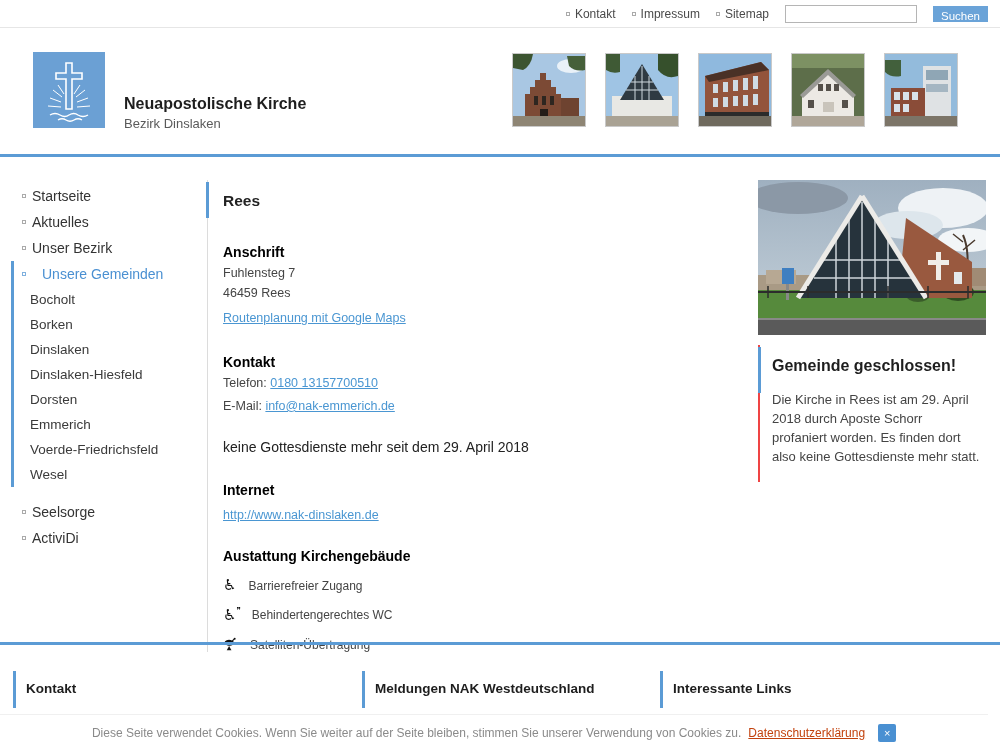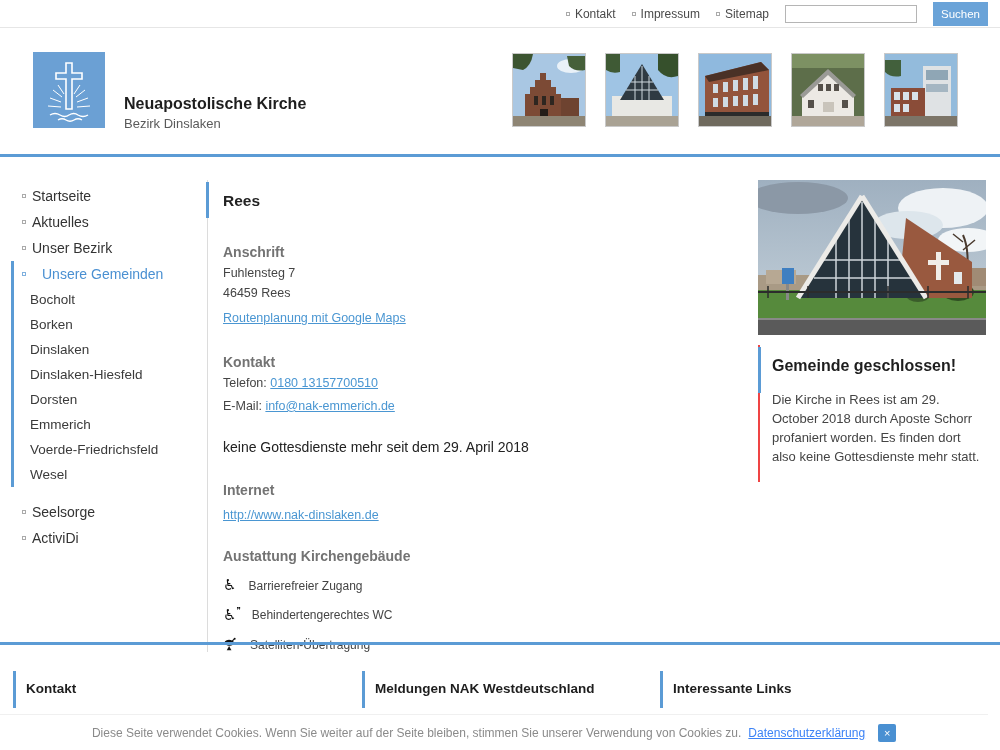--- a/index.html
+++ b/index.html
@@ -6,21 +6,21 @@
   html,body { background:#fff; }
   body { font-family:"Liberation Sans", sans-serif; color:#333; }
   #page { position:relative; width:1000px; height:750px; background:#fff; overflow:hidden; margin:0 auto; }
 
   
   .topbar { position:absolute; top:0; left:0; right:0; height:28px; border-bottom:1px solid #e6e6e6;
             display:flex; align-items:center; justify-content:flex-end; gap:16px; padding-right:12px; }
   .toplink { display:flex; align-items:center; gap:5px; font-size:12px; color:#4a4a4a; cursor:pointer; }
   .sq { width:4px; height:4px; border:1px solid #aaa; display:inline-block; }
   .search-input { width:132px; height:18px; border:1px solid #b5b5b5; font-size:11px; padding:0 4px; }
-  .search-btn { height:24px; background:#6aa3d8; color:#fff; border:none; font-size:11.5px; padding:4px 8px;
+  .search-btn { height:16px; background:#6aa3d8; color:#fff; border:none; font-size:11.5px; padding:4px 8px;
                 font-family:"Liberation Sans",sans-serif; cursor:pointer; }
 
   
   .logo { position:absolute; top:52px; left:33px; width:72px; height:76px; }
   .brand-title { position:absolute; top:95px; left:124px; font-size:16px; font-weight:bold; color:#1e1e1e; }
   .brand-sub { position:absolute; top:116px; left:124px; font-size:13px; color:#5a5a5a; }
   .photos { position:absolute; top:53px; left:512px; display:flex; gap:19px; }
   .photo { width:74px; height:74px; border:1px solid #c9c9c9; background:#dfe8f0; }
   .photo svg { display:block; }
 
@@ -34,21 +34,21 @@
   .nav-group .nav-item { margin-left:0; }
   .nav-item.active { color:#4a90d2;gap:16px; }
   .nav-item.active .sq { border-color:#7fb0de; }
   .sub-item { font-size:13.5px; color:#3a3a3a; padding:5px 0 5px 16px; cursor:pointer; }
 
   
   .main { position:absolute; top:180px; left:207px; width:528px; min-height:430px;
           border-left:1px solid #dcdcdc; padding:4px 0 0 15px; }
   .main-bar { position:absolute; left:-2px; top:2px; width:3px; height:36px; background:#5b9bd5; }
   .main h1 { font-size:15.5px; color:#222; margin:8px 0 0 0; }
-  .sec-h { font-size:14px; font-weight:bold; color:#737373; }
+  .sec-h { font-size:14px; font-weight:bold; color:#000000; }
   .line { font-size:12.5px; color:#444; margin-top:6px; }
   a.lnk { color:#4a96d2; text-decoration:underline; font-size:12.5px; cursor:pointer; }
   .small-print { font-size:11px; color:#555; margin-top:8px; }
   .notice { font-size:14px; font-weight:normal; color:#222; margin-top:26px; }
   .mt26 { margin-top:28px; }
   .equip-row { display:flex; align-items:center; gap:12px; margin-top:14px; }
   .equip-label { font-size:12px; color:#444; }
   .u-icon { font-family:"DejaVu Sans", sans-serif; font-size:15px; color:#111; line-height:1; }
   .wc-marks { font-size:8px; vertical-align:7px; letter-spacing:-1px; color:#111; }
 
@@ -63,21 +63,21 @@
   
   .footline { position:absolute; top:642px; left:0; right:0; height:3px; background:#5b9bd5; }
   .foot-col { position:absolute; top:671px; border-left:3px solid #5b9bd5; padding:10px 0 12px 10px; }
   .foot-col h3 { font-size:13.5px; color:#1e1e1e; font-weight:bold; }
   .fc1 { left:13px; } .fc2 { left:362px; } .fc3 { left:660px; }
 
   
   .cookie { position:absolute; top:714px; left:0; right:12px; height:36px; background:#fff;
             border-top:1px solid #f0f0f0; display:flex; align-items:center; justify-content:center;
             gap:7px; font-size:12px; color:#8a8a8a; }
-  .cookie a { color:#3b82f6; text-decoration:underline; cursor:pointer; }
+  .cookie a { color:#c2410c; text-decoration:underline; cursor:pointer; }
   .cookie-close { width:18px; height:18px; background:#4a90d2; color:#fff; border:none; border-radius:2px;
                   font-size:11px; line-height:18px; text-align:center; cursor:pointer; margin-left:6px; }
 </style>
 </head>
 <body>
 
 <div id="page">
 
   <div class="topbar">
     <span class="toplink">
@@ -339,21 +339,21 @@
         <line x1="130" y1="106" x2="130" y2="118"></line>
           <line x1="170" y1="106" x2="170" y2="118"></line>
         <line x1="210" y1="106" x2="210" y2="118"></line>
       </g>
       <rect x="0" y="138" width="228" height="17" fill="#5a5a5a"></rect>
       <line x1="0" y1="139" x2="228" y2="139" stroke="#9a9a9a" stroke-width="1.5"></line>
     </svg>
     <div class="aside-box">
       <div class="aside-bar"></div>
       <h2>Gemeinde geschlossen!</h2>
-      <p>Die Kirche in Rees ist am 29. October 2018 durch Aposte Schorr profaniert worden. Es finden dort also keine Gottesdienste mehr statt.</p>
+      <p>Die Kirche in Rees ist am 29. April 2018 durch Aposte Schorr profaniert worden. Es finden dort also keine Gottesdienste mehr statt.</p>
     </div>
   </aside>
 
   <div class="footline"></div>
   <div class="foot-col fc1">
     <h3>Kontakt</h3>
   </div>
   <div class="foot-col fc2">
     <h3>Meldungen NAK Westdeutschland</h3>
   </div>

